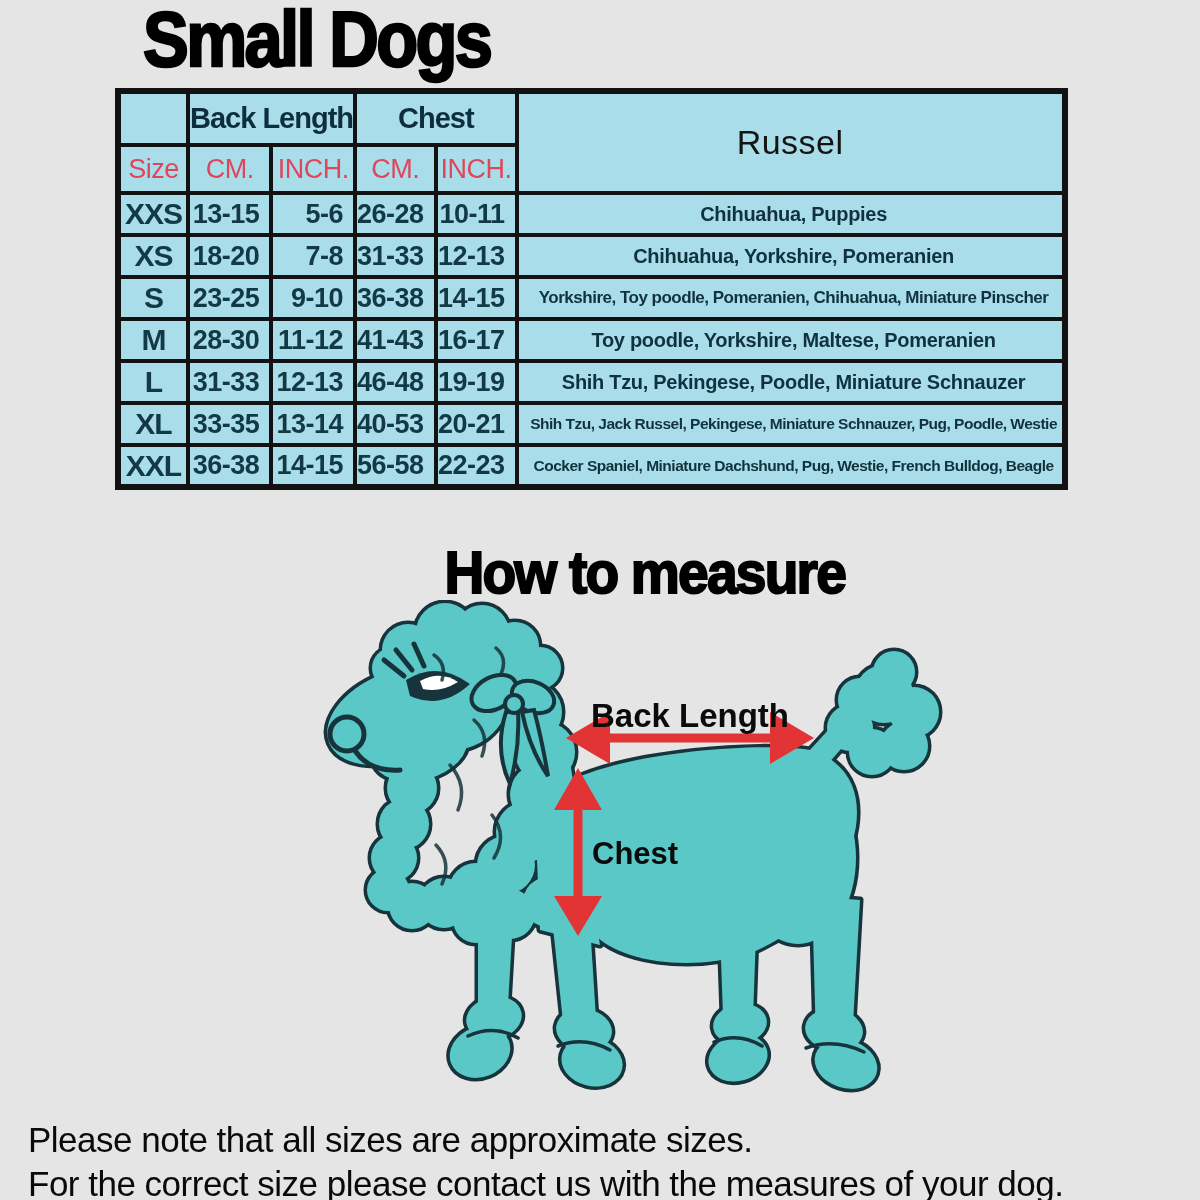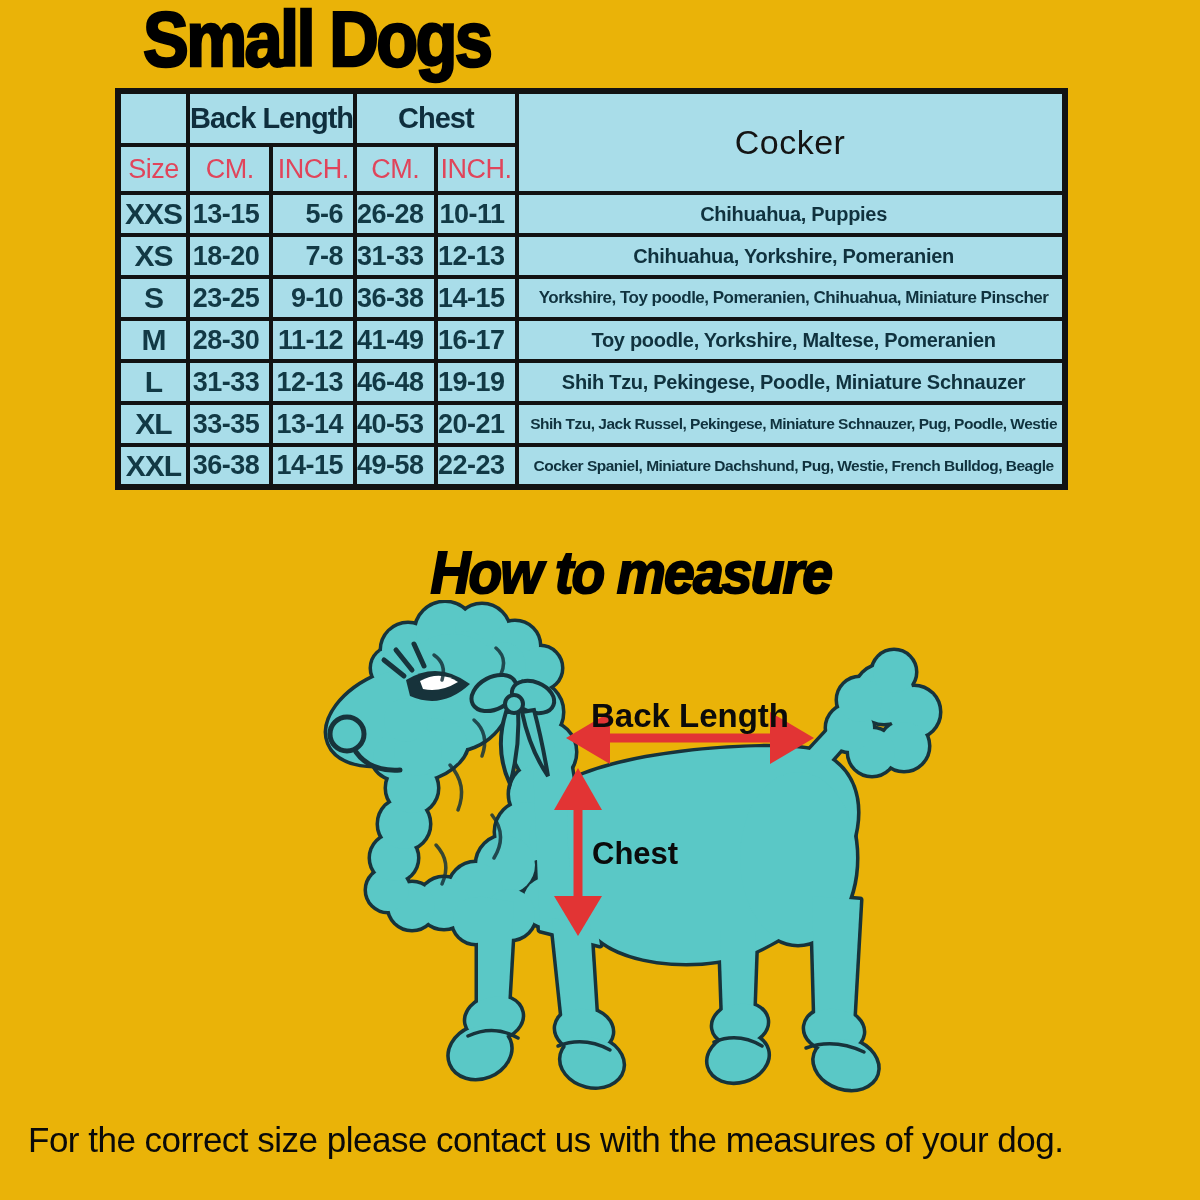--- a/index.html
+++ b/index.html
@@ -1,16 +1,16 @@
 <!DOCTYPE html>
 <html><head>
 <meta charset="utf-8">
 <style>
   html,body{margin:0;padding:0;background:#ffffff;}
-  #stage{position:relative;width:1200px;height:1200px;background:#eab308;overflow:hidden;
+  #stage{position:relative;width:1200px;height:1200px;background:#e5e5e5;overflow:hidden;
          font-family:"Liberation Sans", sans-serif;}
 
   .big-title{position:absolute;left:143px;top:0px;font-size:78px;font-weight:bold;color:#000;
              letter-spacing:-3px;line-height:1.0;transform:scaleX(.88);transform-origin:left top;
              -webkit-text-stroke:2.5px #000;white-space:nowrap;}
 
   
   #size-table{position:absolute;left:115px;top:88px;border-collapse:collapse;table-layout:fixed;
               background:#a9dde9;}
   #size-table td,#size-table th{border:4px solid #121212;padding:0;vertical-align:middle;
@@ -21,21 +21,21 @@
   .grp-head{font-size:29px;font-weight:bold;color:#0f2e3d;letter-spacing:-1px;}
   .breeds-head{font-size:34px;font-weight:normal;color:#141414;letter-spacing:0.5px;}
   .red-head{font-size:27px;font-weight:normal;color:#e0455b;letter-spacing:-0.5px;}
   .size-lbl{font-size:30px;font-weight:bold;color:#123945;letter-spacing:-1px;}
   .num{font-size:27px;font-weight:bold;color:#123945;text-align:right !important;padding-right:10px !important;letter-spacing:-0.5px;}
   .breeds-cell{text-align:right;padding-left:7px !important;color:#10323e;font-weight:bold;}
   .b-lg{font-size:20px;letter-spacing:-0.3px;}
   .b-md{font-size:17px;letter-spacing:-0.5px;}
   .b-sm{font-size:15.5px;letter-spacing:-0.5px;}
 
-  .measure-title-wrap{position:absolute;left:76px;top:538px;width:1110px;text-align:center;font-style:italic;}
+  .measure-title-wrap{position:absolute;left:90px;top:538px;width:1110px;text-align:center;}
   .measure-title{display:inline-block;font-size:60px;font-weight:bold;color:#000;letter-spacing:-2px;
                  transform:scaleX(.92);-webkit-text-stroke:2px #000;white-space:nowrap;}
 
   #dog-art{position:absolute;left:300px;top:600px;}
 
   .notes{position:absolute;left:28px;top:1118px;font-size:35px;color:#0a0a0a;line-height:1.26;
          letter-spacing:-0.5px;white-space:nowrap;}
 </style>
 </head>
 <body>
@@ -51,21 +51,21 @@
         <col class="c-binch">
         <col class="c-ccm">
         <col class="c-cinch">
         <col class="c-breeds">
     </colgroup>
     <tbody>
         <tr class="hrow1">
       <td></td>
       <td colspan="2" class="grp-head">Back Length</td>
       <td colspan="2" class="grp-head">Chest</td>
-      <td rowspan="2" class="breeds-head">Cocker</td>
+      <td rowspan="2" class="breeds-head">Russel</td>
     </tr>
     <tr class="hrow2">
       <td class="red-head">Size</td>
       <td class="red-head">CM.</td>
       <td class="red-head">INCH.</td>
       <td class="red-head">CM.</td>
       <td class="red-head">INCH.</td>
     </tr>
     <tr class="drow">
       <td class="size-lbl">XXS</td>
@@ -88,21 +88,21 @@
       <td class="num">23-25</td>
       <td class="num">9-10</td>
       <td class="num">36-38</td>
       <td class="num">14-15</td>
       <td class="breeds-cell b-md">Yorkshire, Toy poodle, Pomeranien, Chihuahua, Miniature Pinscher</td>
     </tr>
     <tr class="drow">
       <td class="size-lbl">M</td>
       <td class="num">28-30</td>
       <td class="num">11-12</td>
-      <td class="num">41-49</td>
+      <td class="num">41-43</td>
       <td class="num">16-17</td>
       <td class="breeds-cell b-lg">Toy poodle, Yorkshire, Maltese, Pomeranien</td>
     </tr>
     <tr class="drow">
       <td class="size-lbl">L</td>
       <td class="num">31-33</td>
       <td class="num">12-13</td>
       <td class="num">46-48</td>
       <td class="num">19-19</td>
       <td class="breeds-cell b-lg">Shih Tzu, Pekingese, Poodle, Miniature Schnauzer</td>
@@ -112,21 +112,21 @@
       <td class="num">33-35</td>
       <td class="num">13-14</td>
       <td class="num">40-53</td>
       <td class="num">20-21</td>
       <td class="breeds-cell b-sm">Shih Tzu, Jack Russel, Pekingese, Miniature Schnauzer, Pug, Poodle, Westie</td>
     </tr>
     <tr class="drow">
       <td class="size-lbl">XXL</td>
       <td class="num">36-38</td>
       <td class="num">14-15</td>
-      <td class="num">49-58</td>
+      <td class="num">56-58</td>
       <td class="num">22-23</td>
       <td class="breeds-cell b-sm">Cocker Spaniel, Miniature Dachshund, Pug, Westie, French Bulldog, Beagle</td>
     </tr>
   </tbody>
     </table>
 
   <div class="measure-title-wrap">
     <span class="measure-title">How to measure</span>
   </div>
 
@@ -241,16 +241,17 @@
     <g fill="#e23434">
       <line x1="278" y1="204" x2="278" y2="302" stroke="#e23434" stroke-width="9"></line>
       <polygon points="278,168 254,210 302,210"></polygon>
       <polygon points="278,336 254,296 302,296"></polygon>
     </g>
     <text x="390" y="127" text-anchor="middle" font-family="Liberation Sans, sans-serif" font-size="33" font-weight="bold" fill="#0b0b0b">Back Length</text>
     <text x="292" y="264" font-family="Liberation Sans, sans-serif" font-size="31" font-weight="bold" fill="#0b0b0b">Chest</text>
   </svg>
 
   <div class="notes">
+    <div>Please note that all sizes are approximate sizes.</div>
     <div>For the correct size please contact us with the measures of your dog.</div>
   </div>
 
 </div>
 
 </body></html>

